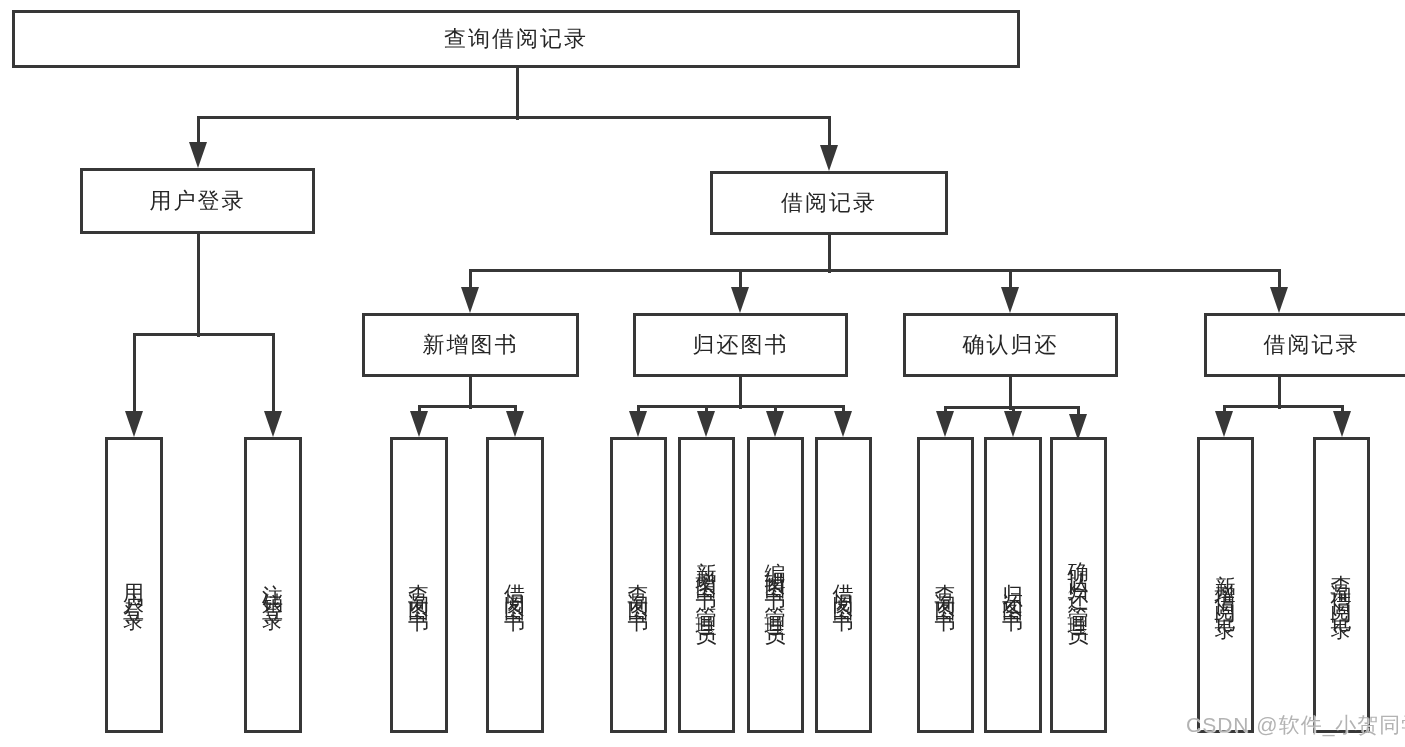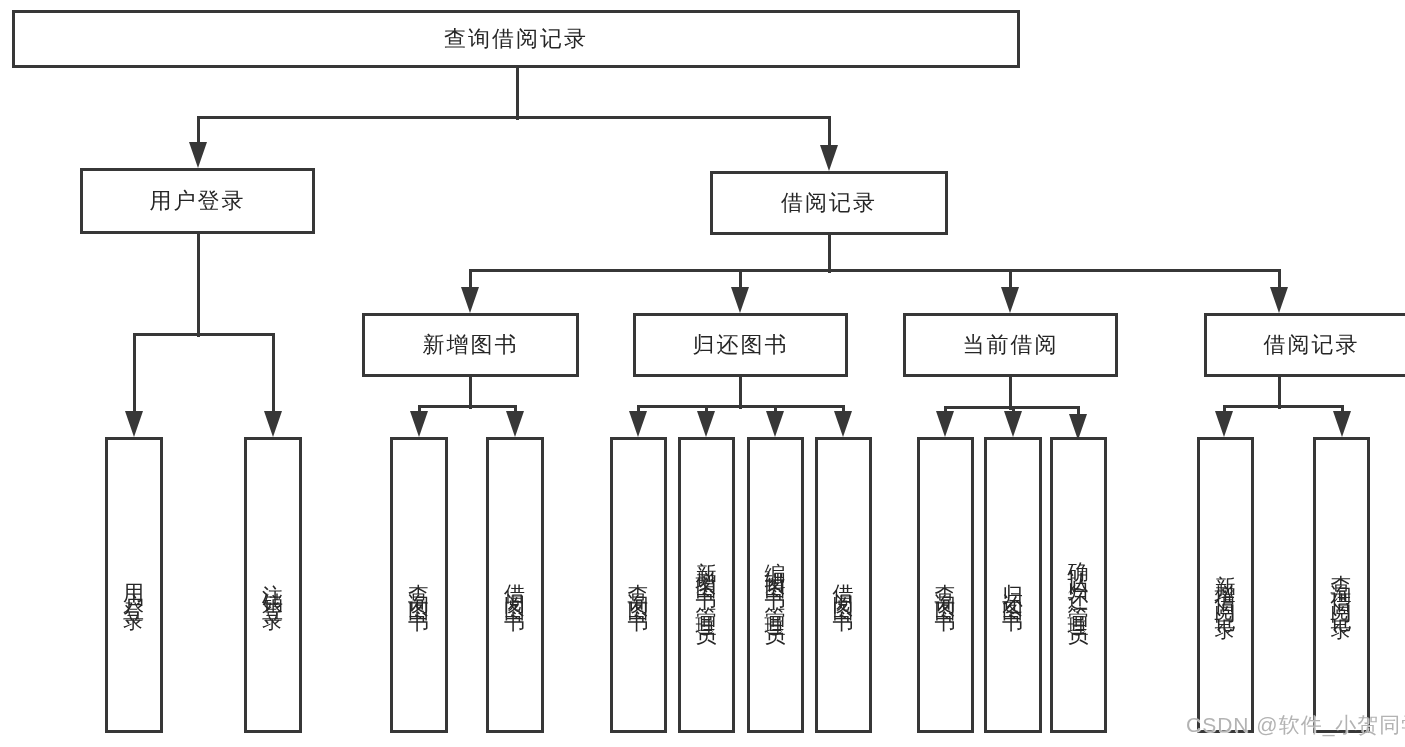--- a/index.html
+++ b/index.html
@@ -70,21 +70,21 @@
       <div class="node h" style="left: 710px; top: 171px; width: 238px; height: 64px;">
         <span class="label">借阅记录</span>
       </div>
       <div class="node h" style="left: 362px; top: 313px; width: 217px; height: 64px;">
         <span class="label">新增图书</span>
       </div>
       <div class="node h" style="left: 633px; top: 313px; width: 215px; height: 64px;">
         <span class="label">归还图书</span>
       </div>
       <div class="node h" style="left: 903px; top: 313px; width: 215px; height: 64px;">
-        <span class="label">当前借阅</span>
+        <span class="label">确认归还</span>
       </div>
       <div class="node h" style="left: 1204px; top: 313px; width: 215px; height: 64px;">
         <span class="label">借阅记录</span>
       </div>
       <div class="node v" style="left: 105px; top: 437px; width: 58px; height: 296px;">
         <span class="label">用户登录</span>
       </div>
       <div class="node v" style="left: 244px; top: 437px; width: 58px; height: 296px;">
         <span class="label">注销登录</span>
       </div>

